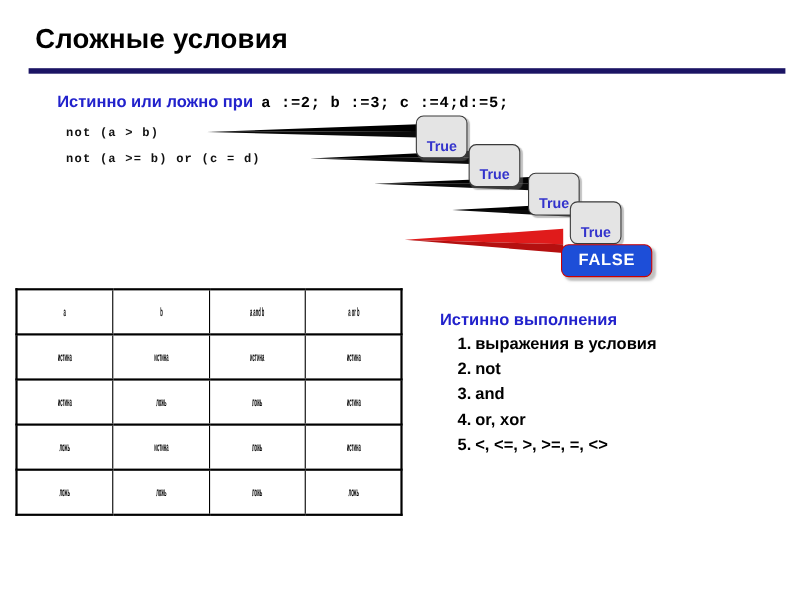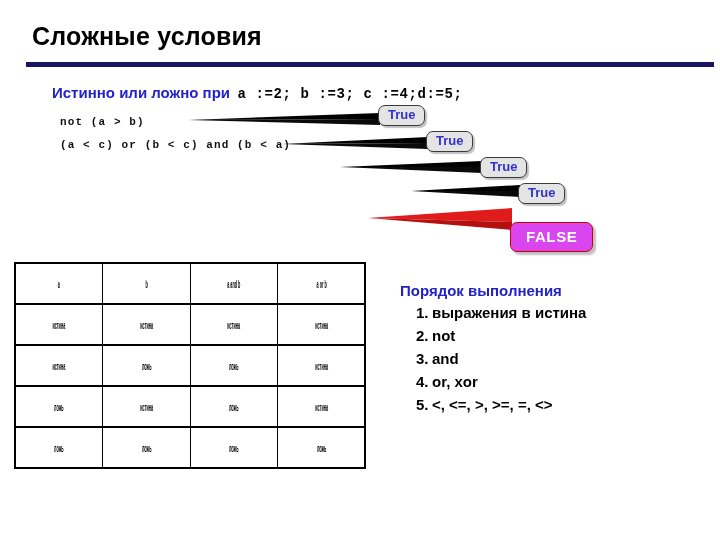--- a/index.html
+++ b/index.html
@@ -95,25 +95,25 @@
     border-radius: 7px;
     text-align: center;
     white-space: nowrap;
     font-weight: bold;
   }
   .callout.true {
     background: #e4e4e4;
     border: 1px solid #3a3a3a;
     color: #3333cc;
     font-size: 13px;
-    padding: 1px 9px 3px 9px;
+    padding: 19px 9px 3px 9px;
     box-shadow: 2px 2px 1px rgba(120,120,120,0.45);
   }
   .callout.false {
-    background: #d946ef;
+    background: #1d4ed8;
     border: 1px solid #cc0000;
     color: #ffffff;
     font-size: 15px;
     letter-spacing: 0.6px;
     padding: 5px 15px 6px 15px;
     box-shadow: 3px 3px 2px rgba(140,140,140,0.55);
   }
 
   
   #truth-table {
@@ -212,21 +212,21 @@
 
     <polygon points="368,118 512,108 512,122" fill="#e01b1b"></polygon>
     <polygon points="368,118 512,122 512,130" fill="#b51010"></polygon>
   </svg>
 
   <div id="expr-list">
     <div class="expr-row">
       <span class="expr-text">not (a &gt; b)</span>
     </div>
     <div class="expr-row">
-      <span class="expr-text">(a &lt; c) or (b &lt; c) and (b &lt; a)</span>
+      <span class="expr-text">not (a &gt;= b) or (c = d)</span>
     </div>
   </div>
 
   <div class="callout true" style="left:378px; top:105px;">True</div>
   <div class="callout true" style="left:426px; top:131px;">True</div>
   <div class="callout true" style="left:480px; top:157px;">True</div>
   <div class="callout true" style="left:518px; top:183px;">True</div>
   <div class="callout false" style="left:510px; top:222px;">FALSE</div>
 
   <table id="truth-table">
@@ -258,25 +258,25 @@
       <tr>
         <td><span class="cell-inner">ложь</span></td>
         <td><span class="cell-inner">ложь</span></td>
         <td><span class="cell-inner">ложь</span></td>
         <td><span class="cell-inner">ложь</span></td>
       </tr>
     </tbody>
   </table>
 
   <div id="order-panel">
-    <div id="order-title">Порядок выполнения</div>
+    <div id="order-title">Истинно выполнения</div>
     <ol id="order-list">
       <li>
         <span class="order-num">1.</span>
-        <span class="order-text">выражения в истина</span>
+        <span class="order-text">выражения в условия</span>
       </li>
       <li>
         <span class="order-num">2.</span>
         <span class="order-text">not</span>
       </li>
       <li>
         <span class="order-num">3.</span>
         <span class="order-text">and</span>
       </li>
       <li>

